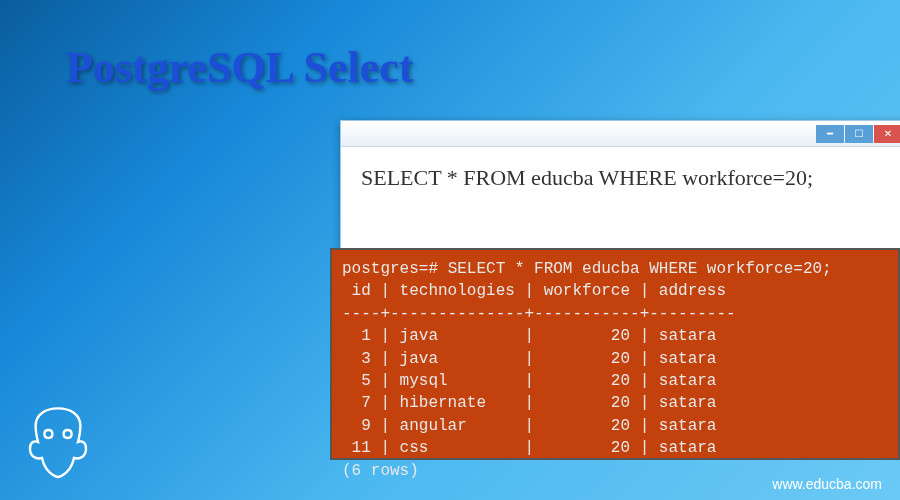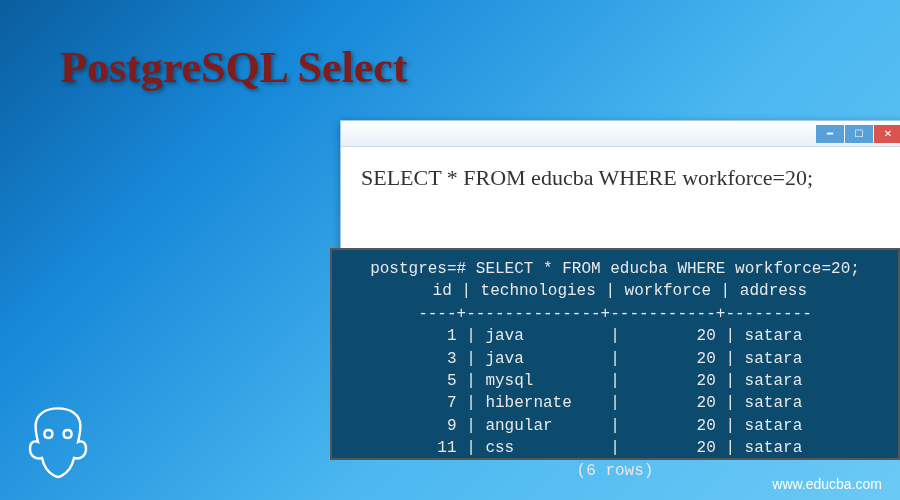--- a/index.html
+++ b/index.html
@@ -7,24 +7,24 @@
       width: 900px;
       height: 500px;
       background: linear-gradient(135deg, #0a5d9e 0%, #1788d8 25%, #4bb8f0 60%, #6bc9f5 100%);
       position: relative;
       overflow: hidden;
       font-family: Georgia, serif;
     }
     .title {
       position: absolute;
       top: 42px;
-      left: 60px;
+      left: 66px;
       font-size: 44px;
       font-weight: bold;
-      color: #7f1d1d;
+      color: #1d4ed8;
       text-shadow: 2px 2px 4px rgba(0,0,0,0.4);
       font-family: Georgia, 'Times New Roman', serif;
     }
     .window {
       position: absolute;
       top: 120px;
       left: 340px;
       width: 565px;
       height: 140px;
       background: #ffffff;
@@ -59,29 +59,28 @@
       font-family: 'Times New Roman', Georgia, serif;
       font-size: 22px;
       color: #333;
     }
     .terminal {
       position: absolute;
       top: 248px;
       left: 330px;
       width: 570px;
       height: 212px;
-      background: #0c4a6e;
+      background: #c2410c;
       border: 2px solid #555;
-      padding: 8px 2px;
+      padding: 8px 10px;
       font-family: 'Courier New', monospace;
       font-size: 16px;
       color: #e8e8e8;
       line-height: 1.4;
       white-space: pre;
-      text-align: center;
     }
     .logo {
       position: absolute;
       bottom: 18px;
       left: 18px;
       width: 80px;
       height: 80px;
     }
     .watermark {
       position: absolute;

